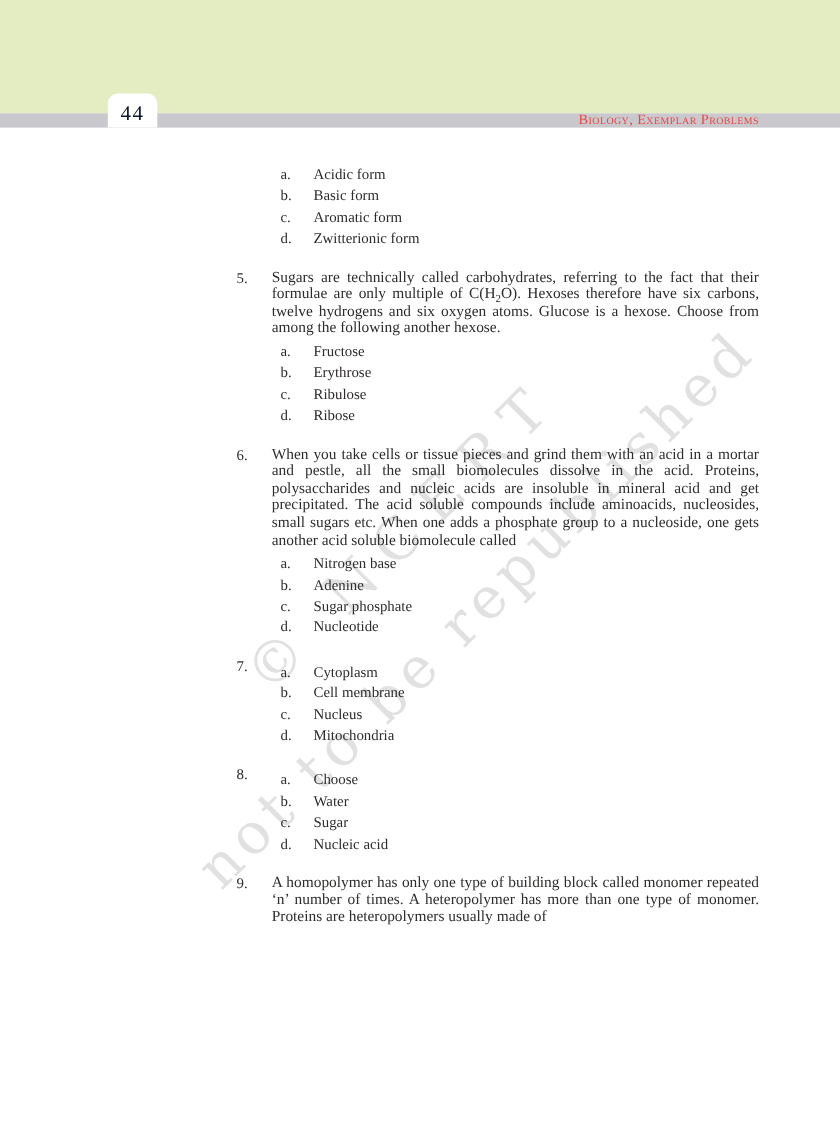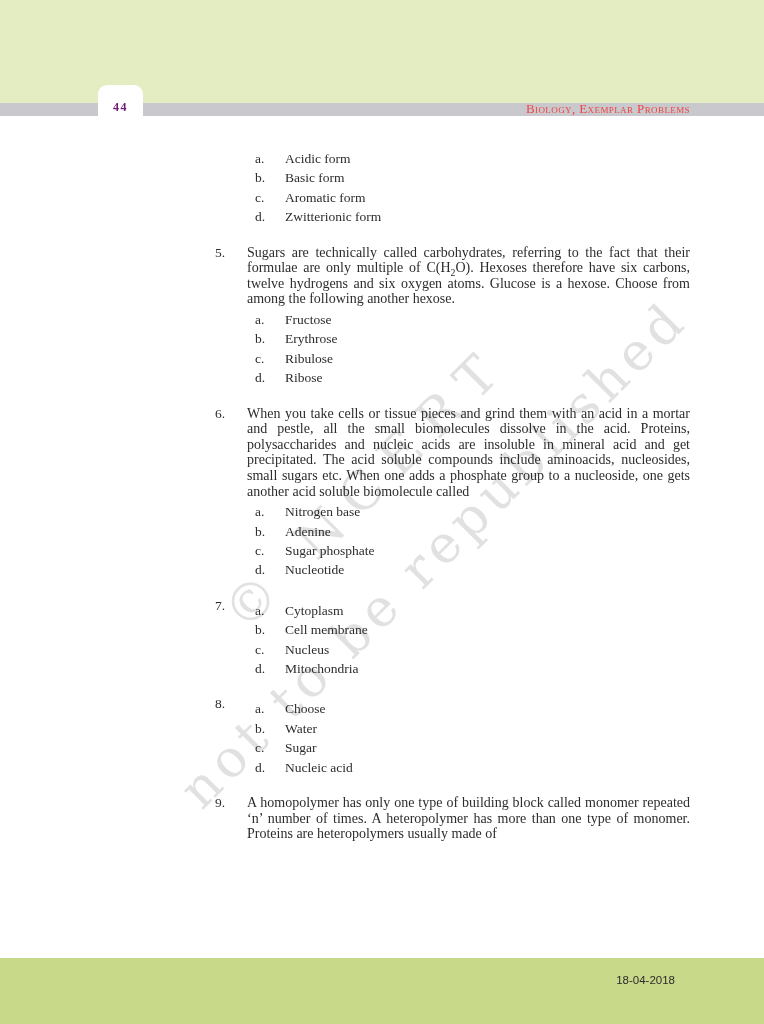--- a/index.html
+++ b/index.html
@@ -21,22 +21,22 @@
     background: var(--c-header-bar, #c9c9cd);
     z-index: 1;
   }
   .page-tab {
     position: absolute; left: 98px; top: 85px; width: 45px; height: 31px;
     background: #ffffff; border-radius: 9px 9px 0 0;
     display: flex; align-items: flex-end; justify-content: center;
     z-index: 2;
   }
   .page-tab .num {
-    font-weight: bold; font-size: 12px; letter-spacing: 1.5px;
-    padding-bottom: 1px; color: #701a75;
+    font-weight: normal; font-size: 19px; letter-spacing: 1.5px;
+    padding-bottom: 1px; color: #0f172a;
   }
   .header-title {
     position: absolute; top: 101px; right: 74px; height: 15px; line-height: 15px;
     font-variant: small-caps; font-size: 13px; letter-spacing: 0.4px;
     color: #ef4444; z-index: 2;
   }
   .watermark {
     position: absolute; left: 400px; top: 521px;
     transform: translate(-50%, -50%) rotate(-45deg);
     text-align: center; white-space: nowrap;
@@ -234,17 +234,14 @@
 
   <section class="question">
     <div class="q-num">9.</div>
     <div class="q-body">
       <p class="q-text"><span>A homopolymer has only one type of building block called monomer repeated ‘n’ number of times. A heteropolymer has more than one type of monomer. Proteins are heteropolymers usually made of</span></p>
 
     </div>
   </section>
 </main>
 
-  <div class="footer-band">
-    <span class="footer-date">18-04-2018</span>
-  </div>
 
 </div>
 
 </body></html>

